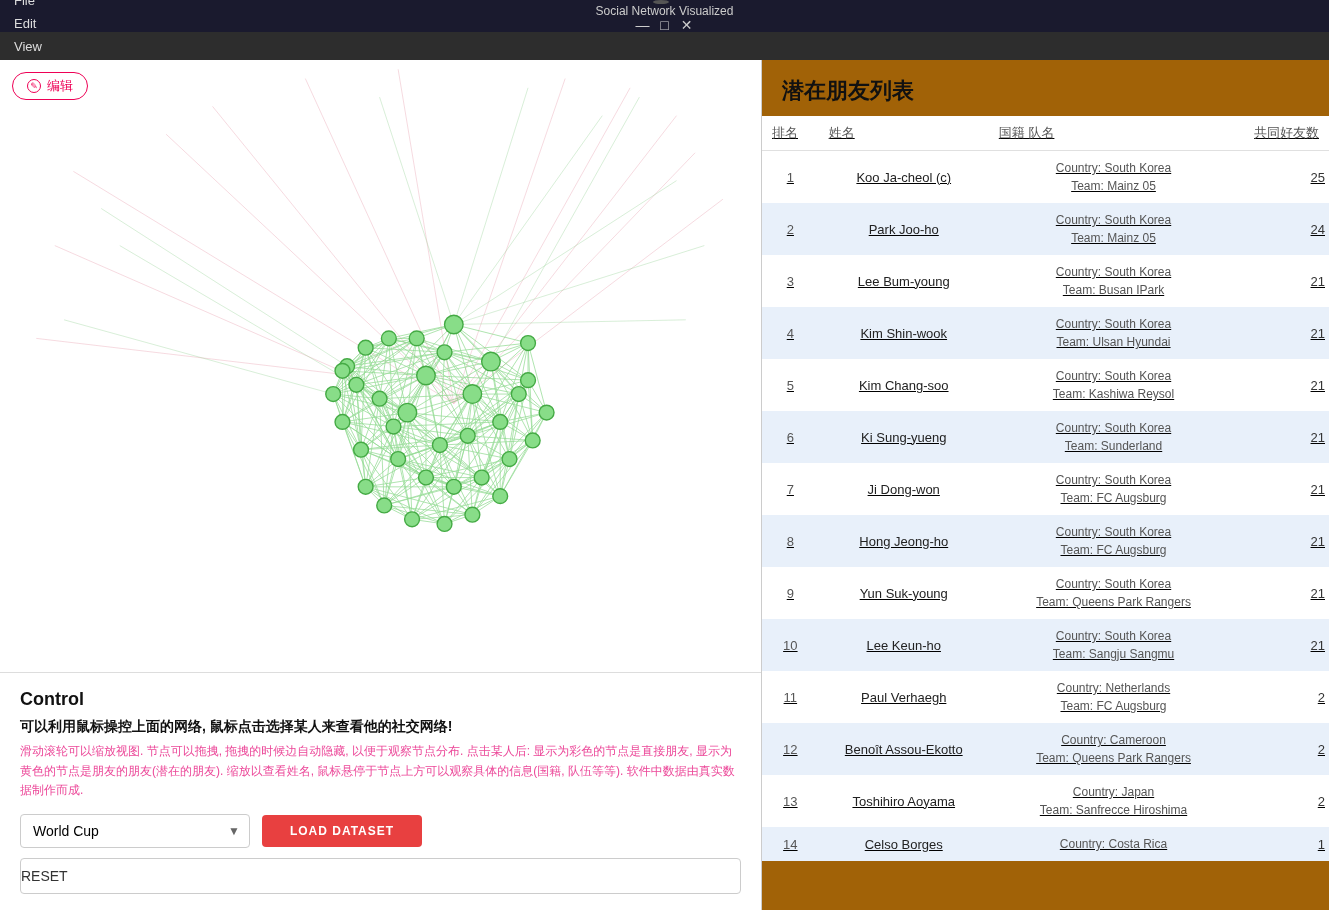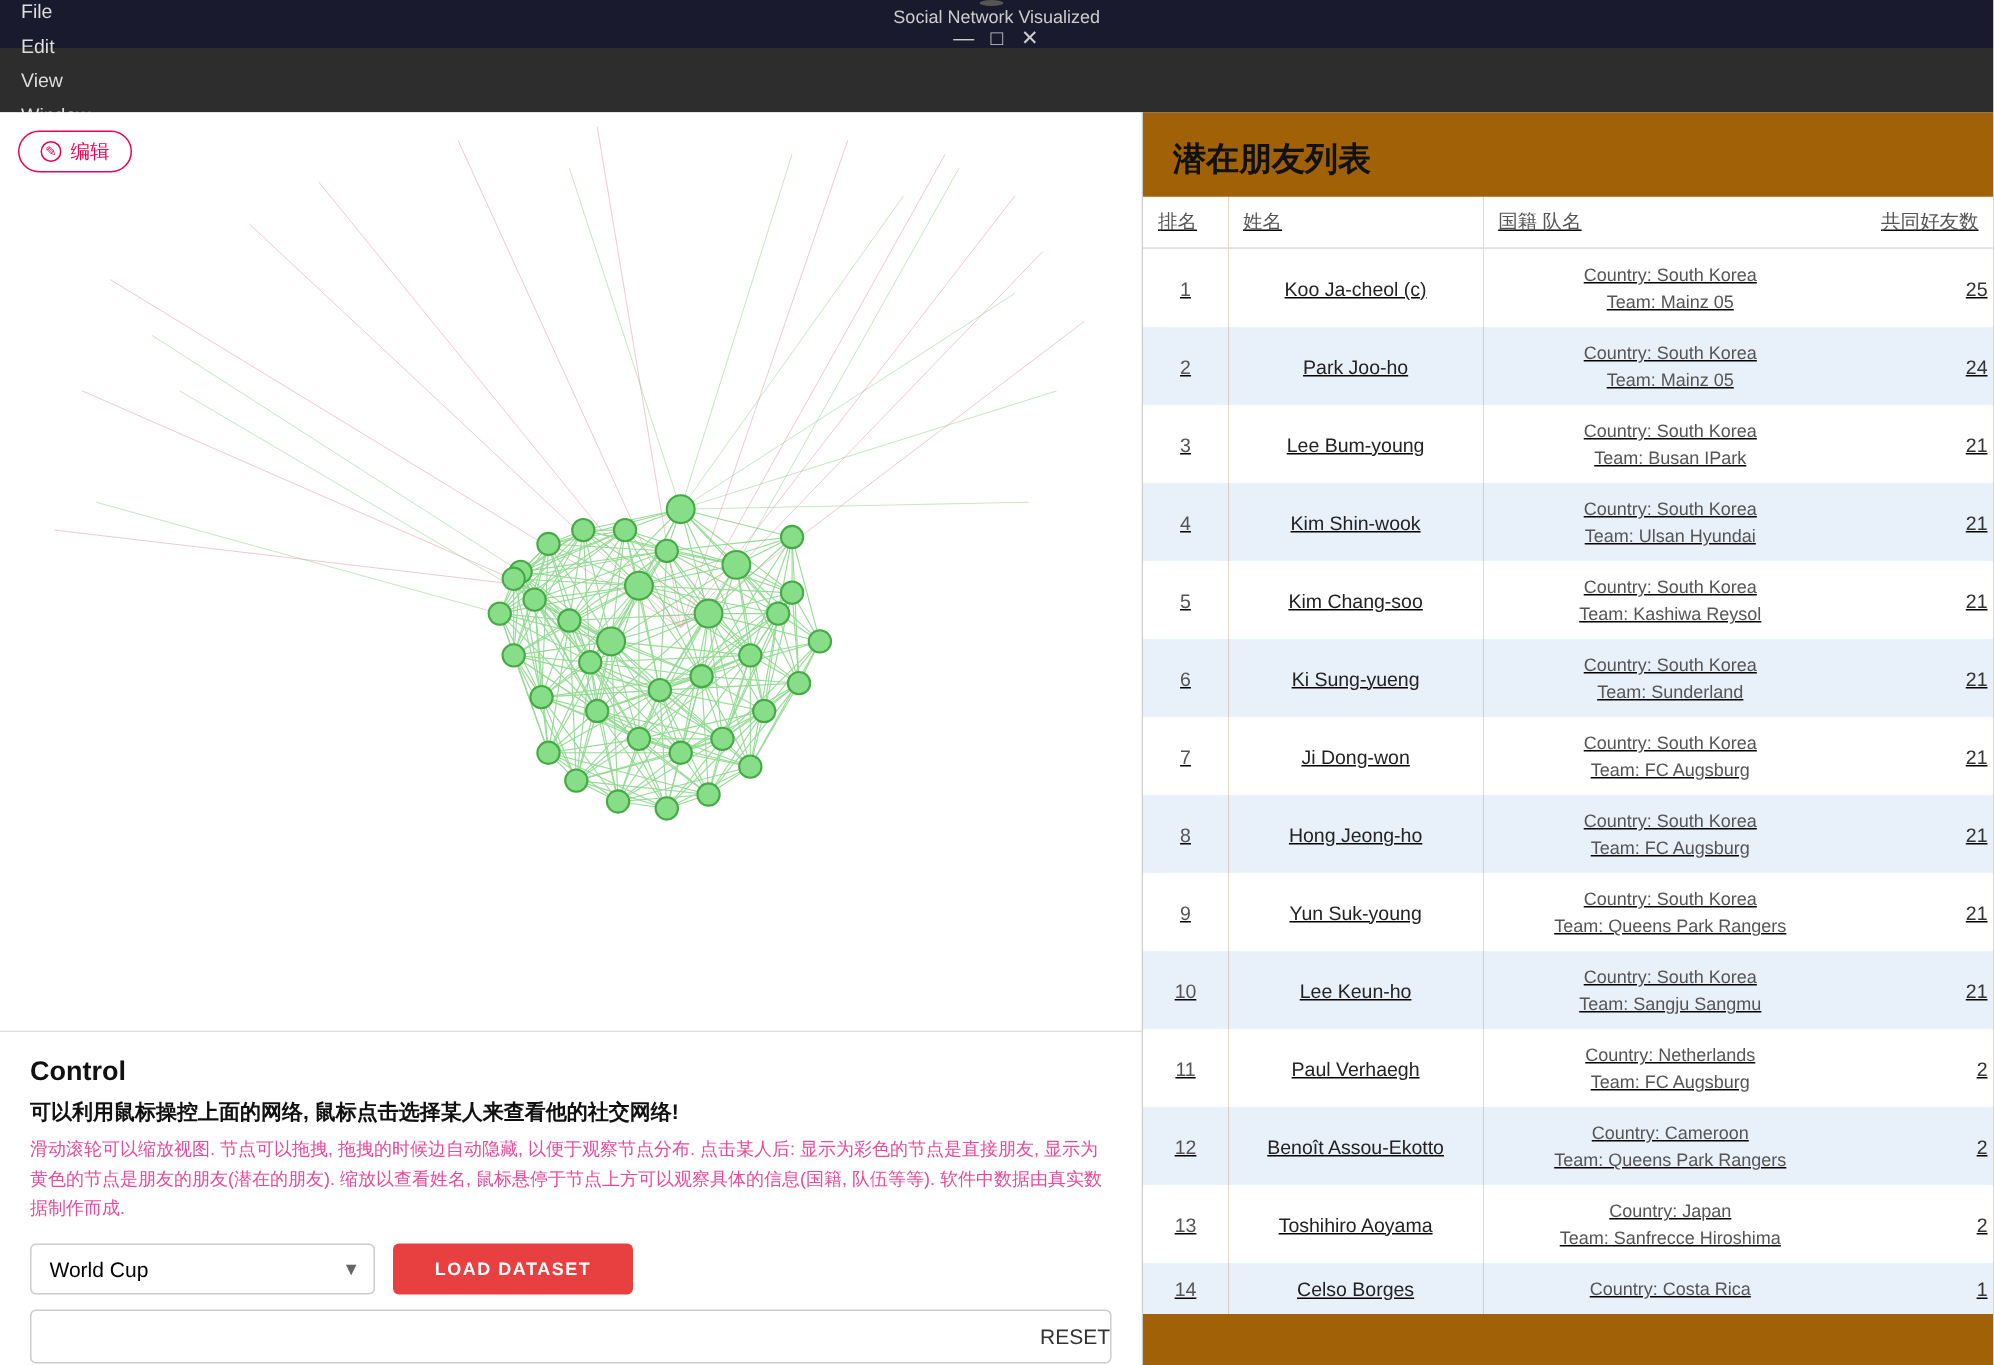--- a/index.html
+++ b/index.html
@@ -23,21 +23,21 @@
     .title-bar-title { flex: 1; }
     .title-bar-controls { display: flex; gap: 8px; }
     .title-bar-btn {
       width: 14px; height: 14px; background: transparent; border: none; color: #ccc; cursor: pointer; font-size: 14px; line-height: 1; padding: 0;
     }
 
     
     .menu-bar {
       background: #2d2d2d;
       color: #ddd;
-      height: 43px;
+      height: 28px;
       display: flex;
       align-items: center;
       padding: 0 4px;
       font-size: 13px;
     }
     .menu-item {
       padding: 4px 10px;
       cursor: pointer;
     }
 
@@ -122,20 +122,21 @@
     }
     .control-desc {
       font-size: 12px;
       color: #ec4899;
       line-height: 1.6;
       margin-bottom: 14px;
     }
     .control-row {
       display: flex;
       gap: 12px;
+      align-items: center;
       margin-bottom: 10px;
     }
     .select-wrapper {
       position: relative;
       flex: 0 0 230px;
     }
     .dataset-select {
       width: 100%;
       padding: 8px 12px;
       border: 1px solid #ccc;
@@ -169,21 +170,21 @@
     }
     .reset-btn {
       width: 100%;
       padding: 9px 0;
       background: #fff;
       color: #333;
       border: 1.5px solid #ccc;
       border-radius: 4px;
       font-size: 14px;
       cursor: pointer;
-      text-align: right;
+      text-align: left;
     }
 
     
     .right-panel {
       flex: 1;
       background: #a16207;
       display: flex;
       flex-direction: column;
       overflow: hidden;
     }

